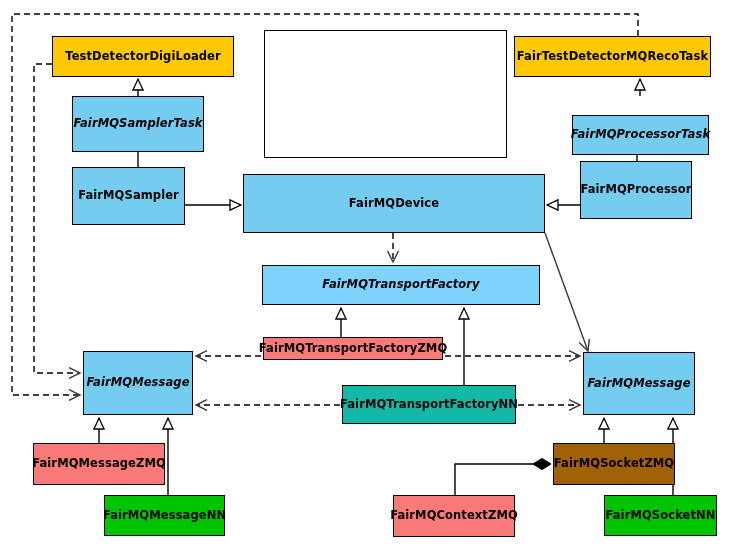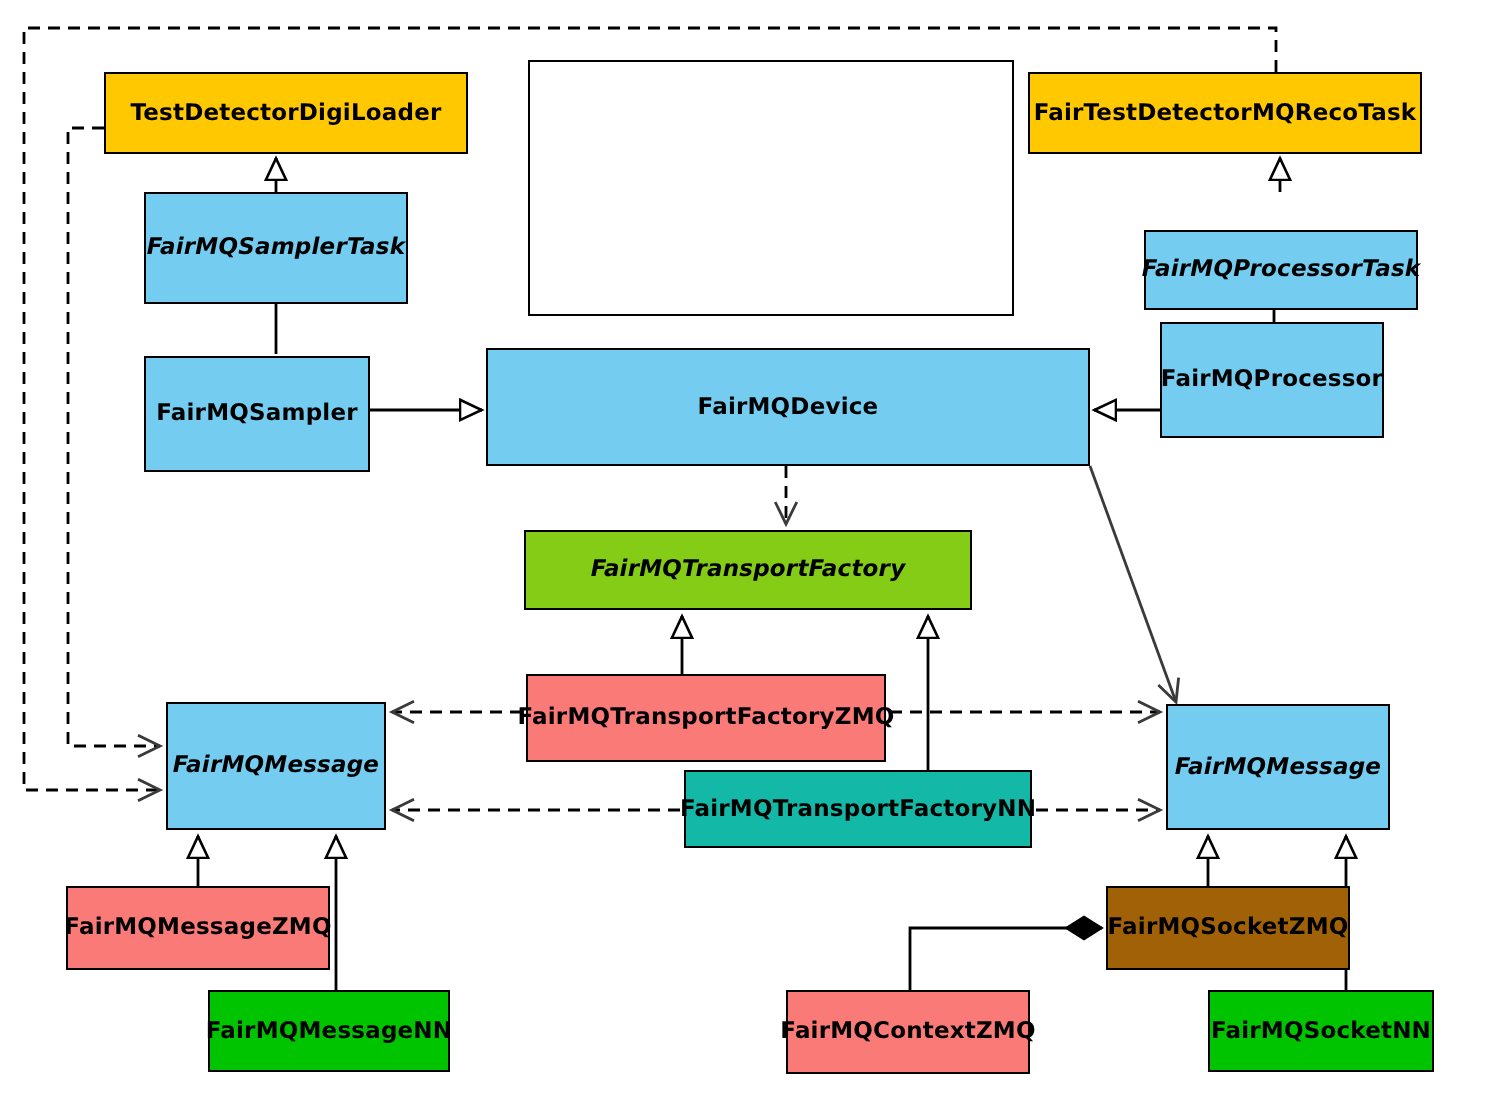--- a/index.html
+++ b/index.html
@@ -190,37 +190,37 @@
   </div>
 
   <div class="node abstract" style="left:72px; top:96px; width:132px; height:56px; background:#74cdf0;">
     <span>FairMQSamplerTask</span>
   </div>
 
   <div class="node abstract" style="left:572px; top:96px; width:137px; height:40px; background:#74cdf0;margin-top:19px;">
     <span>FairMQProcessorTask</span>
   </div>
 
-  <div class="node" style="left:72px; top:178px; width:113px; height:58px; background:#74cdf0;text-align:right;">
+  <div class="node" style="left:72px; top:167px; width:113px; height:58px; background:#74cdf0;text-align:right;">
     <span>FairMQSampler</span>
   </div>
 
   <div class="node" style="left:243px; top:174px; width:302px; height:59px; background:#74cdf0;">
     <span>FairMQDevice</span>
   </div>
 
   <div class="node" style="left:580px; top:161px; width:112px; height:58px; background:#74cdf0;">
     <span>FairMQProcessor</span>
   </div>
 
-  <div class="node abstract" style="left:262px; top:265px; width:224px; height:40px; background:#84cc16;">
+  <div class="node abstract" style="left:262px; top:265px; width:278px; height:40px; background:#7dd3fc;">
     <span>FairMQTransportFactory</span>
   </div>
 
-  <div class="node" style="left:263px; top:337px; width:180px; height:44px; background:#fa7a77;">
+  <div class="node" style="left:263px; top:337px; width:180px; height:23px; background:#fa7a77;">
     <span>FairMQTransportFactoryZMQ</span>
   </div>
 
   <div class="node" style="left:342px; top:385px; width:174px; height:39px; background:#14b8a6;">
     <span>FairMQTransportFactoryNN</span>
   </div>
 
   <div class="node abstract" style="left:83px; top:351px; width:110px; height:64px; background:#74cdf0;">
     <span>FairMQMessage</span>
   </div>

